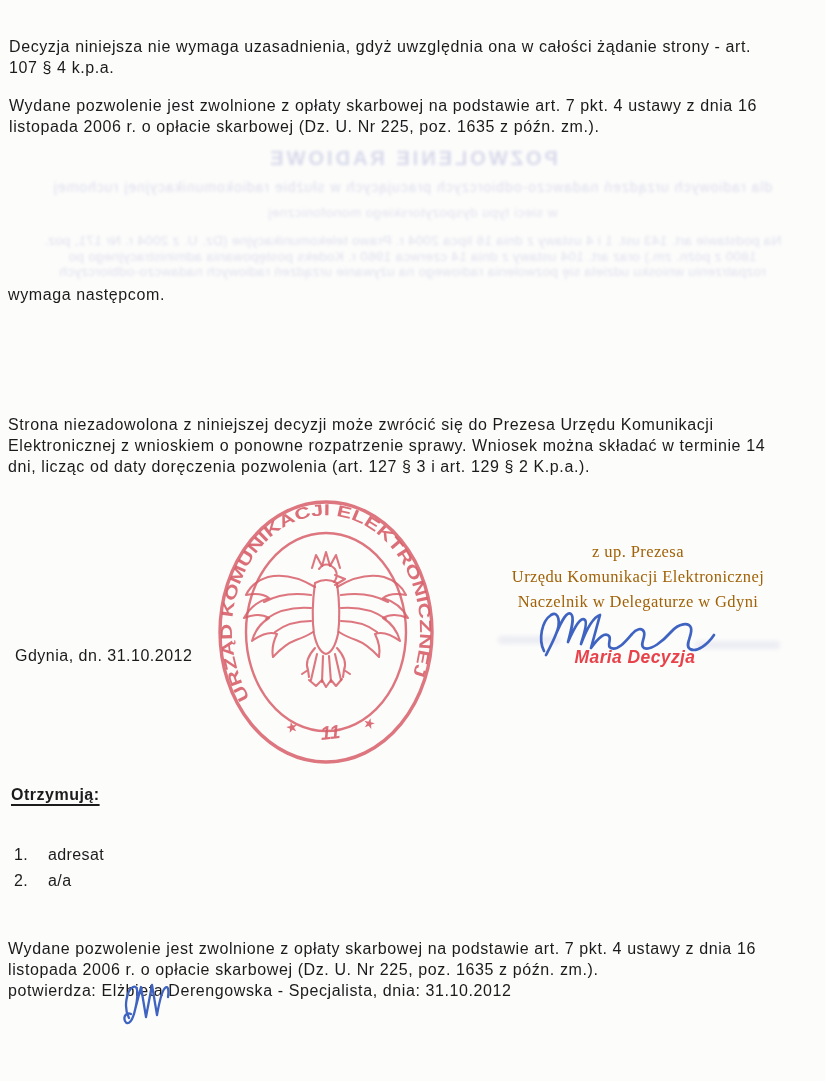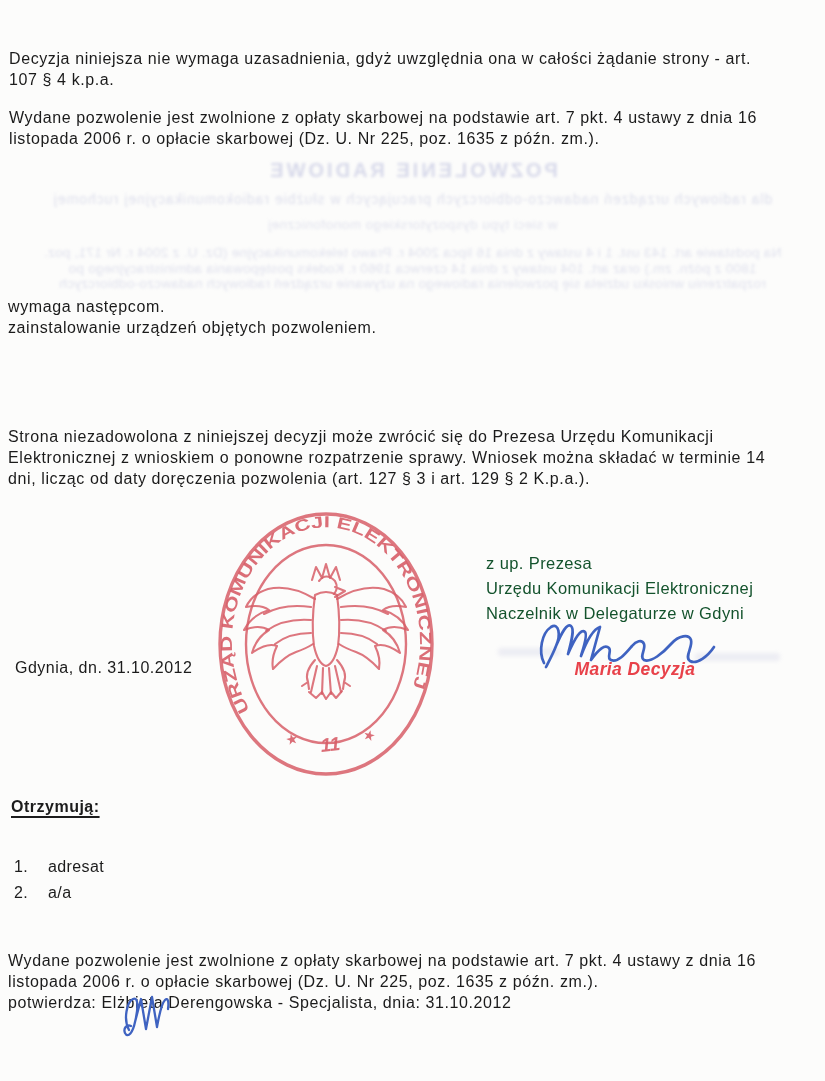--- a/index.html
+++ b/index.html
@@ -2,35 +2,35 @@
 <html><head>
 <meta charset="utf-8">
 <style>
   html,body{margin:0;padding:0;}
   body{
     width:825px;height:1081px;position:relative;overflow:hidden;
     background:#fcfcfb;
     font-family:"Liberation Sans","DejaVu Sans",sans-serif;
     color:#1c1c1c;
   }
-  .abs{position:absolute;margin-top:12px;}
+  .abs{position:absolute;}
   .para{font-size:16px;line-height:21px;letter-spacing:0.6px;white-space:nowrap;color:#1b1b1b;}
   .para .ln{height:21px;}
   
   .ghost-wrap{left:0;top:146;width:825px;transform:scaleX(-1);color:#b9bcdc;
     filter:blur(1.4px);text-align:center;}
   .ghost-h{font-size:20px;font-weight:bold;letter-spacing:3px;opacity:.55;margin-bottom:9px;}
   .ghost-ln1{font-size:14px;letter-spacing:1px;opacity:.45;margin-bottom:10px;}
   .ghost-ln2{font-size:13.5px;letter-spacing:.5px;opacity:.4;margin-bottom:13px;}
   .ghost-p{font-size:13.5px;line-height:15.5px;opacity:.42;letter-spacing:.3px;}
   .ghost-bar{background:#c9cbe2;opacity:.3;filter:blur(2px);border-radius:3px;}
   
   .stamp{left:213px;top:497px;width:226px;height:270px;opacity:.92;}
-  .authority{left:486px;top:539px;width:304px;text-align:left;color:#14532d;
-    font-size:16.5px;line-height:25px;letter-spacing:.4px;font-weight:400;}
+  .authority{left:486px;top:539px;width:304px;text-align:center;color:#a16207;
+    font-size:16.5px;line-height:25px;letter-spacing:.4px;font-weight:400;font-family:Liberation Serif, serif;}
   .signatory{left:560px;top:647px;width:150px;text-align:center;color:#e8424a;
     font-size:17.5px;font-style:italic;font-weight:bold;letter-spacing:.4px;}
   .placedate{left:15px;top:645px;font-size:16px;letter-spacing:.5px;}
   .recip-h{left:11px;top:786px;font-size:16px;font-weight:bold;letter-spacing:.5px;
     text-decoration:underline;text-decoration-thickness:2px;text-underline-offset:4px;}
   .recip-list{left:14px;top:842px;font-size:16px;line-height:26px;letter-spacing:.4px;}
   .recip-row{display:flex;}
   .recip-num{width:34px;}
   .sig-main{left:534px;top:599px;width:184px;height:58px;}
   .sig-small{left:118px;top:980px;width:58px;height:50px;}
@@ -56,21 +56,20 @@
     <div>Na podstawie art. 143 ust. 1 i 4 ustawy z dnia 16 lipca 2004 r. Prawo telekomunikacyjne (Dz. U. z 2004 r. Nr 171, poz.</div>
     <div>1800 z późn. zm.) oraz art. 104 ustawy z dnia 14 czerwca 1960 r. Kodeks postępowania administracyjnego po</div>
     <div>rozpatrzeniu wniosku udziela się pozwolenia radiowego na używanie urządzeń radiowych nadawczo-odbiorczych</div>
   </div>
 </div>
 <div class="abs ghost-bar" style="left:498px;top:636px;width:62px;height:8px;"></div>
 <div class="abs ghost-bar" style="left:695px;top:641px;width:85px;height:8px;"></div>
 
 <div class="abs para" style="left:8px;top:284px;">
   <div class="ln">wymaga następcom.</div>
-  <div class="ln">zainstalowanie urządzeń objętych pozwoleniem.</div>
 </div>
 
 <div class="abs para" style="left:8px;top:414px;">
   <div class="ln">Strona niezadowolona z niniejszej decyzji może zwrócić się do Prezesa Urzędu Komunikacji</div>
   <div class="ln">Elektronicznej z wnioskiem o ponowne rozpatrzenie sprawy. Wniosek można składać w terminie 14</div>
   <div class="ln">dni, licząc od daty doręczenia pozwolenia (art. 127 § 3 i art. 129 § 2 K.p.a.).</div>
 </div>
 
 <div class="abs stamp">
   <svg width="226" height="270" viewBox="-113 -135 226 270" preserveAspectRatio="none">

